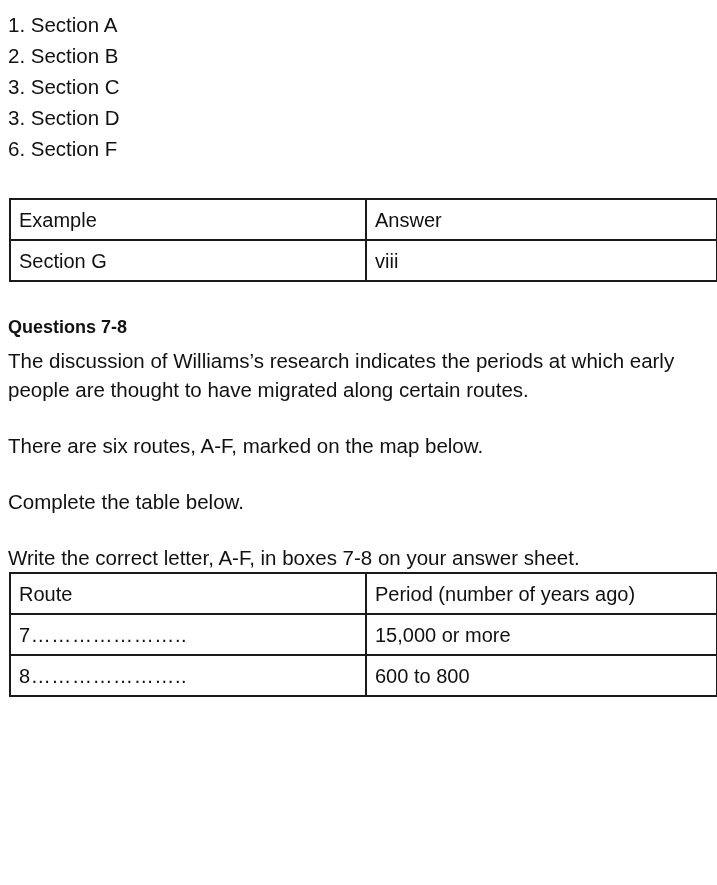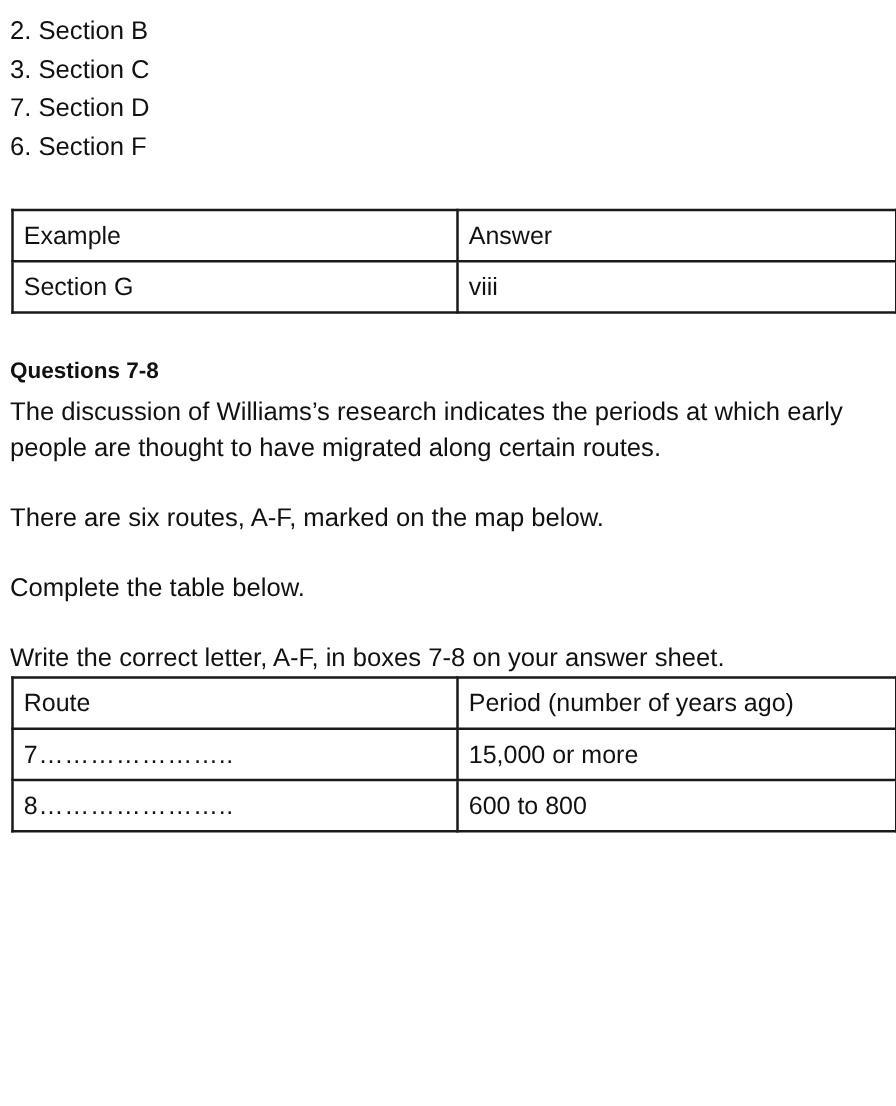--- a/index.html
+++ b/index.html
@@ -82,23 +82,24 @@
   .q-para.spaced { padding-top: 27px; }
 
   .dots { letter-spacing: 0.6px; }
 </style>
 </head>
 <body>
 
 <div class="page">
 
   <ol class="section-list">
+    <li>1. Section A</li>
     <li>2. Section B</li>
     <li>3. Section C</li>
-    <li>7. Section D</li>
+    <li>3. Section D</li>
     <li>6. Section F</li>
   </ol>
 
   <div class="table-example-wrap">
     <table class="doc-table">
       <tbody>
         <tr>
           <td class="col-left">Example</td>
           <td class="col-right">Answer</td>
         </tr>

